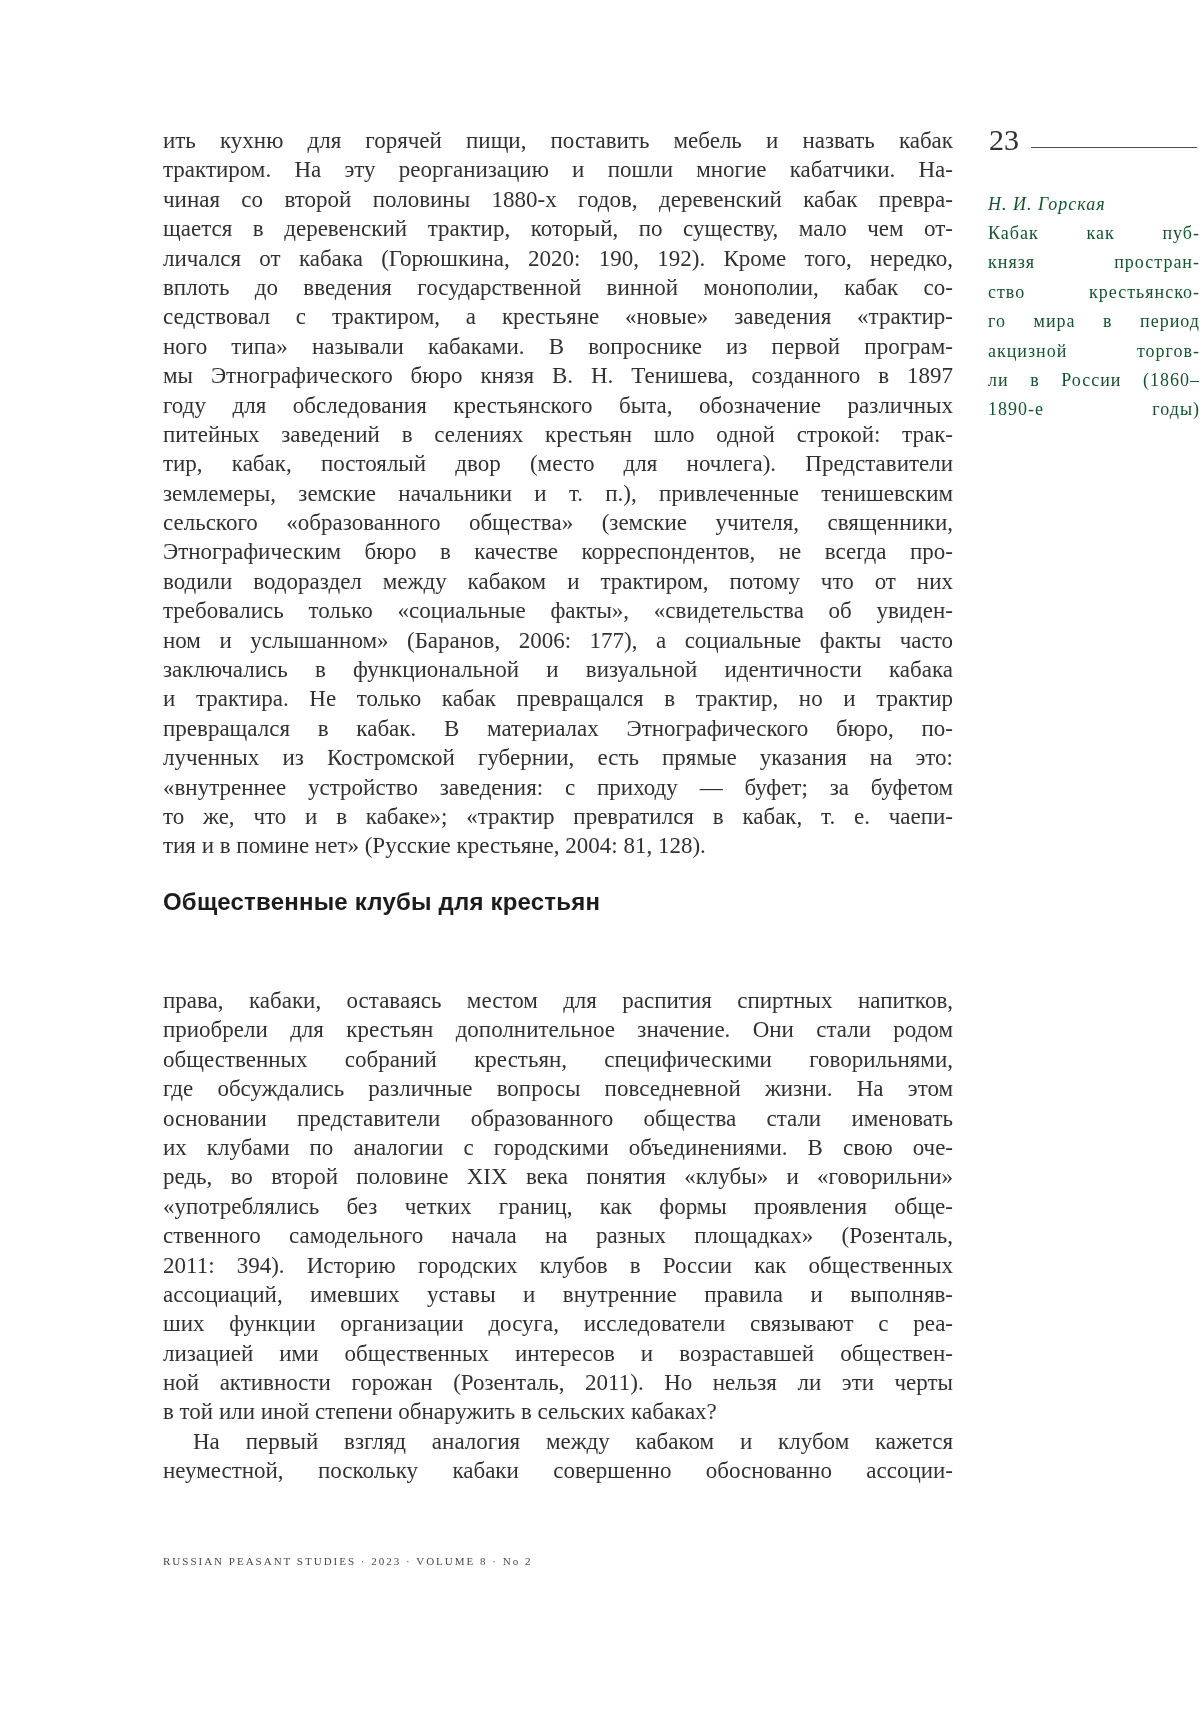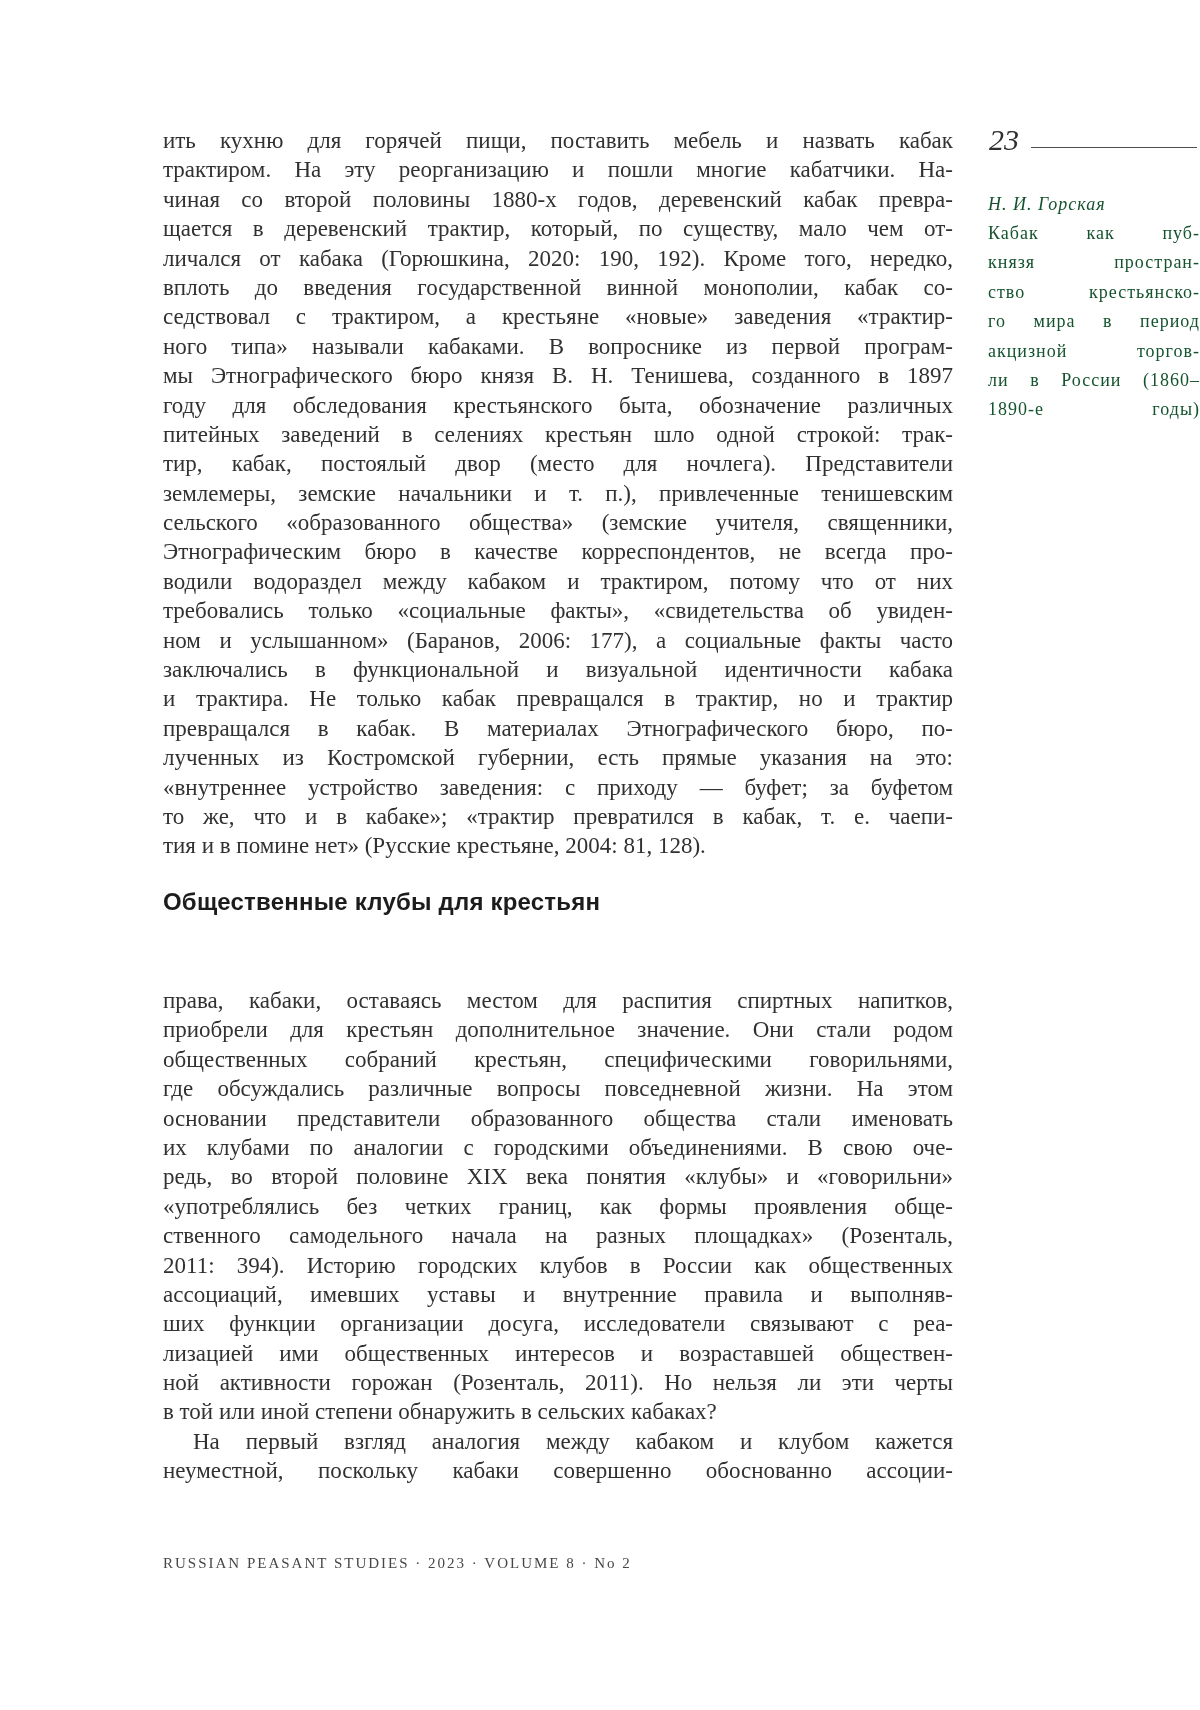--- a/index.html
+++ b/index.html
@@ -21,34 +21,34 @@
   #section1{top:126px;}
   #section2{top:986px;}
   #section-heading{
     position:absolute;left:163px;top:888px;margin:0;
     font-family:"Liberation Sans","DejaVu Sans",sans-serif;
     font-weight:700;font-size:24px;line-height:1.2;color:#1c1c1c;
     letter-spacing:0.2px;
   }
   #page-number{
     position:absolute;left:989px;top:125px;
-    font-style:italic;font-size:30px;line-height:1;color:#2f2f2f;
+    font-size:30px;line-height:1;color:#2f2f2f;
   }
   #header-rule{
     position:absolute;left:1031px;top:147px;width:166px;height:0;
     border-top:1.6px solid #4e4e4e;
   }
   #sidebar{
     position:absolute;left:988px;top:190px;width:212px;
     font-size:18px;line-height:29px;color:#14532d;letter-spacing:1px;
   }
   #sidebar-author{font-style:italic;}
   #journal-footer{
     position:absolute;left:163px;top:1554px;
-    font-size:15px;line-height:1.3;letter-spacing:2px;color:#474747;
+    font-size:11px;line-height:1.3;letter-spacing:2px;color:#474747;
     white-space:nowrap;
   }
 </style>
 </head>
 <body>
 
 <div id="page-number">23</div>
 <div id="header-rule"></div>
 
 <div id="sidebar">

